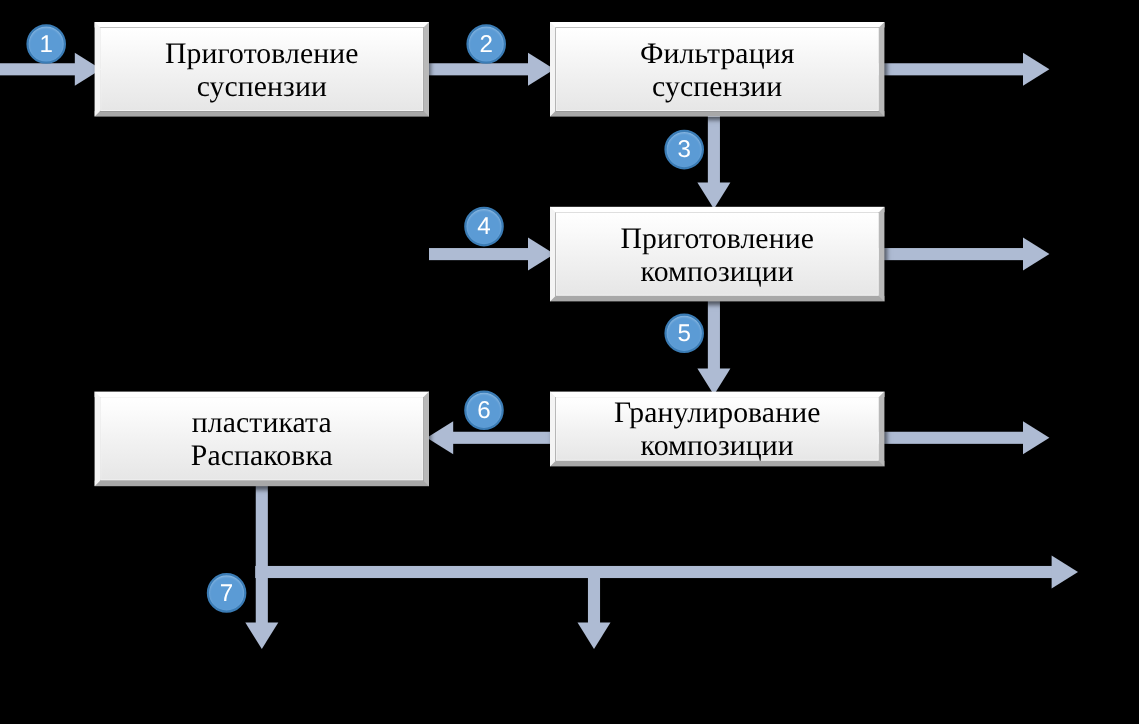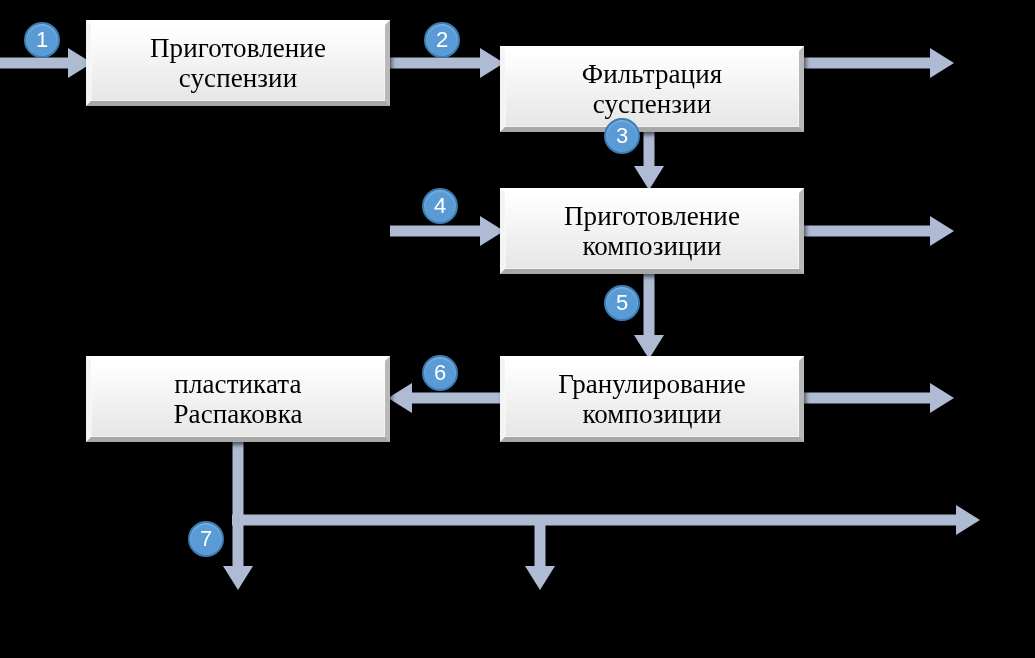--- a/index.html
+++ b/index.html
@@ -175,35 +175,35 @@
     <div class="head"></div>
   </div>
 
   <div class="node" style="left:86px; top:20px; width:304px; height:86px;">
     <div>
       <span>Приготовление</span>
       <span>суспензии</span>
     </div>
   </div>
 
-  <div class="node" style="left:500px; top:20px; width:304px; height:86px;margin-top:26px;">
+  <div class="node" style="left:500px; top:20px; width:304px; height:86px;">
     <div>
       <span>Фильтрация</span>
       <span>суспензии</span>
     </div>
   </div>
 
   <div class="node" style="left:500px; top:188px; width:304px; height:86px;">
     <div>
       <span>Приготовление</span>
       <span>композиции</span>
     </div>
   </div>
 
-  <div class="node" style="left:500px; top:356px; width:304px; height:86px;">
+  <div class="node" style="left:500px; top:356px; width:304px; height:68px;">
     <div>
       <span>Гранулирование</span>
       <span>композиции</span>
     </div>
   </div>
 
   <div class="node" style="left:86px; top:356px; width:304px; height:86px;">
     <div>
       <span>пластиката</span>
       <span>Распаковка</span>

